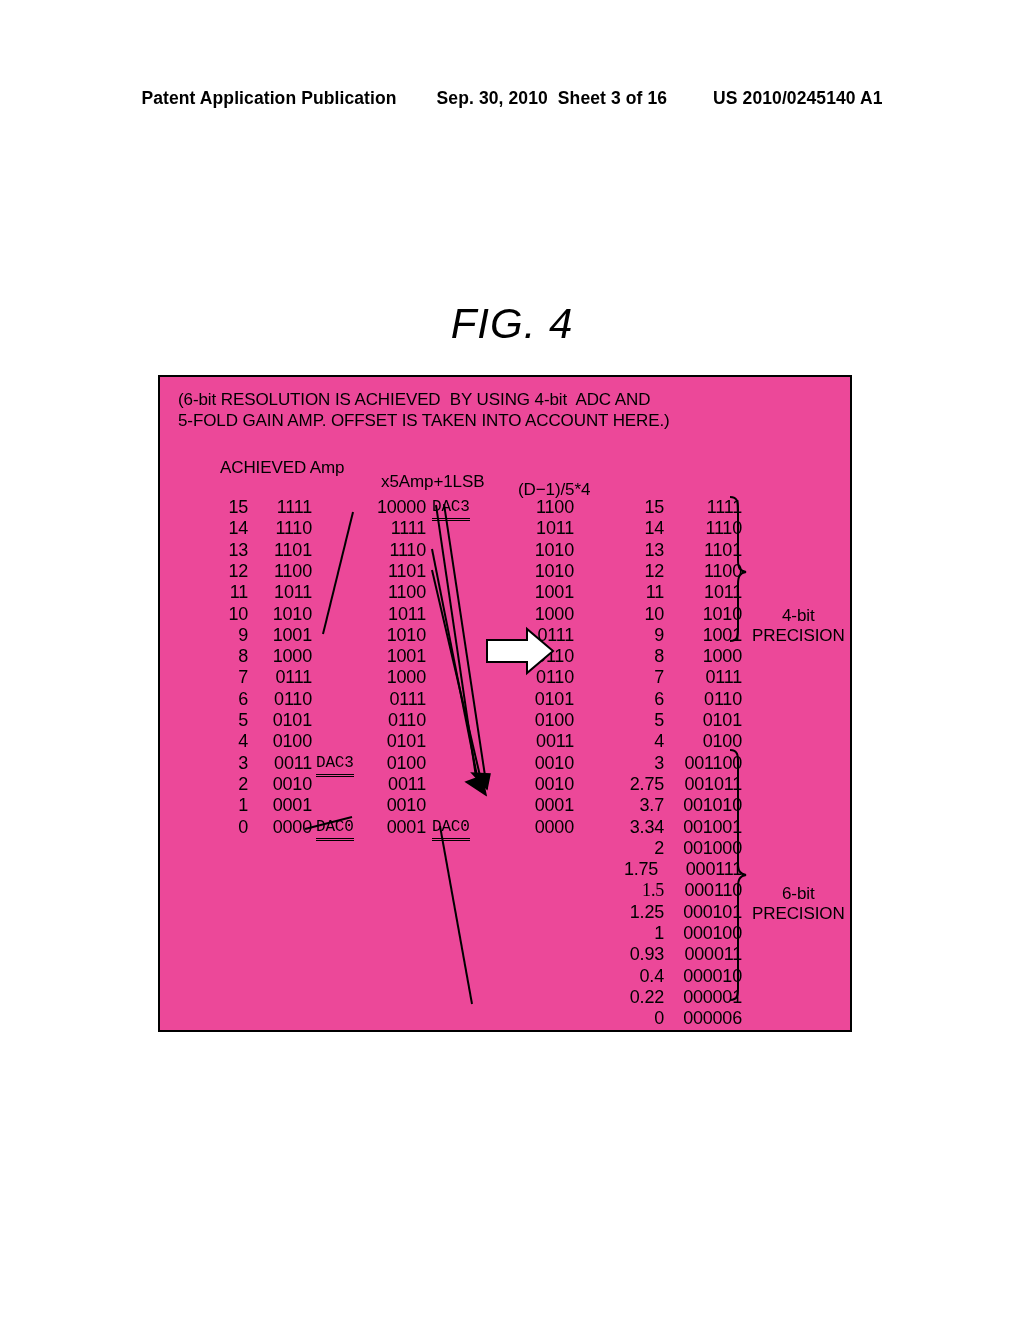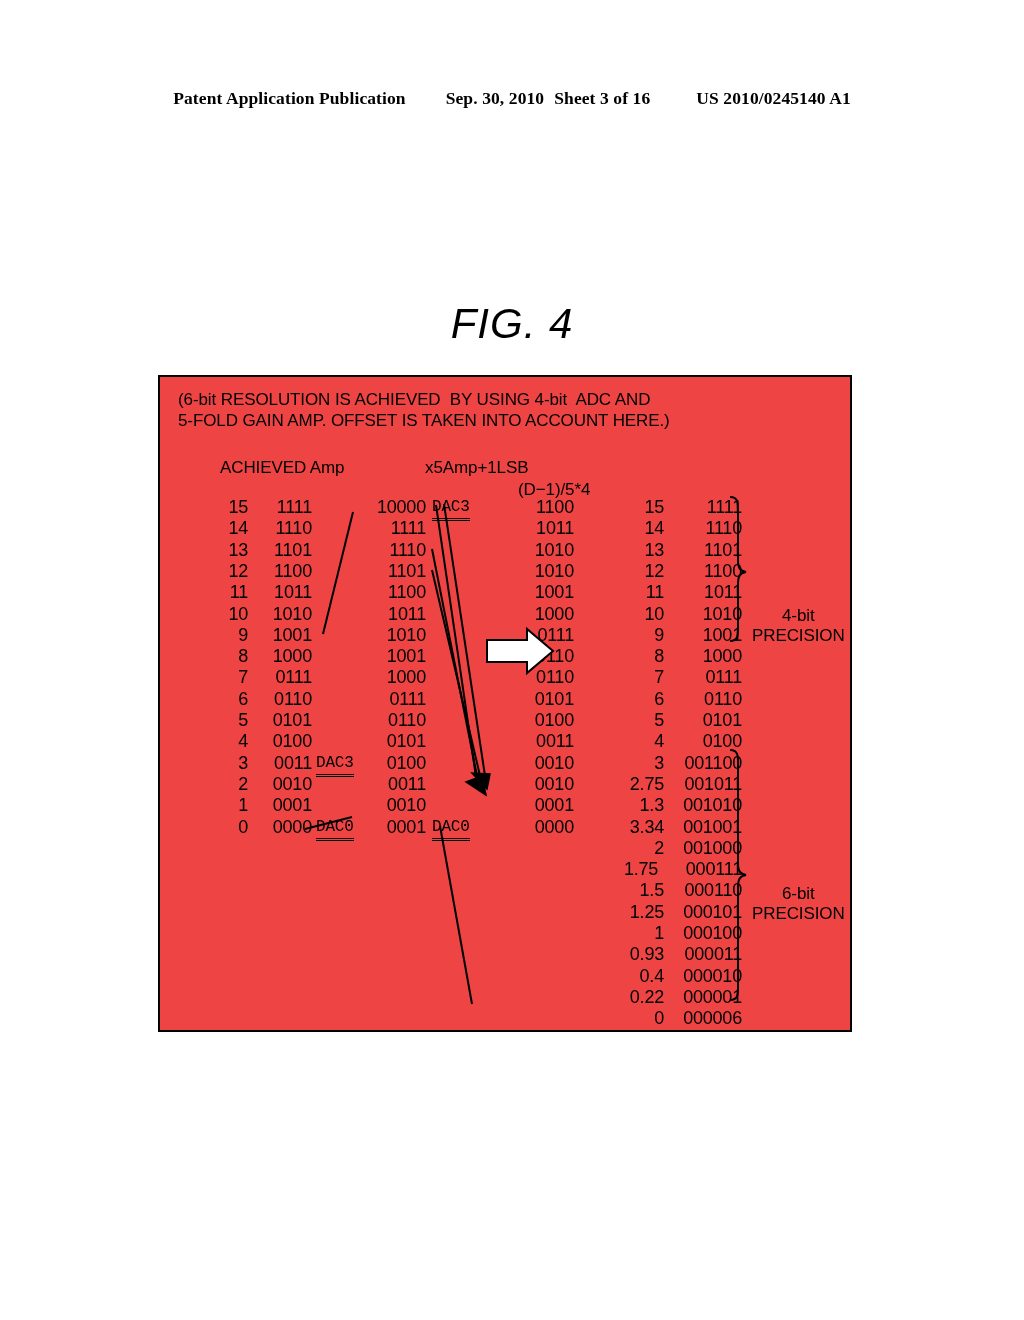--- a/index.html
+++ b/index.html
@@ -16,21 +16,21 @@
     overflow: hidden;
   }
 
   
   .page-header {
     position: absolute;
     top: 88px;
     left: 0;
     width: 1024px;
     text-align: center;
-    font-family: Liberation Serif, serif;
+    font-family: Liberation Sans, sans-serif;
     font-weight: bold;
     font-size: 17.5px;
     letter-spacing: 0.1px;
     white-space: nowrap;
   }
   .page-header .seg { display: inline-block; }
   .page-header .gap1 { display: inline-block; width: 40px; }
   .page-header .gap2 { display: inline-block; width: 10px; }
   .page-header .gap3 { display: inline-block; width: 46px; }
 
@@ -50,42 +50,42 @@
 
   
   .figure-box {
     position: absolute;
     left: 158px;
     top: 375px;
     width: 694px;
     height: 657px;
     border: 2px solid #000;
     box-sizing: border-box;
-    background: #ef4444;
+    background: #ec4899;
   }
 
   .caption {
     position: absolute;
     left: 18px;
     top: 12px;
     font-size: 17px;
     line-height: 21px;
     white-space: pre;
     letter-spacing: -0.1px;
   }
 
   
   .col-head {
     position: absolute;
     font-size: 17px;
     white-space: nowrap;
     letter-spacing: -0.1px;
   }
   .hdr-without { left: 60px;  top: 81px; }
-  .hdr-x5amp   { left: 221px; top: 81px; margin-left: 44px; }
+  .hdr-x5amp   { left: 221px; top: 95px; }
   .hdr-dform   { left: 358px; top: 103px; }
 
   
   .table-layer {
     position: absolute;
     left: 0;
     top: 0;
     width: 100%;
     height: 100%;
   }
@@ -240,29 +240,29 @@
       <div class="cell c5" style="top: 311.7px;">6</div>
       <div class="cell c6" style="top: 311.7px;">0110</div>
       <div class="cell c5" style="top: 333px;">5</div>
       <div class="cell c6" style="top: 333px;">0101</div>
       <div class="cell c5" style="top: 354.3px;">4</div>
       <div class="cell c6" style="top: 354.3px;">0100</div>
       <div class="cell c5" style="top: 375.6px;">3</div>
       <div class="cell c6" style="top: 375.6px;">001100</div>
       <div class="cell c5" style="top: 396.9px;">2.75</div>
       <div class="cell c6" style="top: 396.9px;">001011</div>
-      <div class="cell c5" style="top: 418.2px;">1.3</div>
+      <div class="cell c5" style="top: 418.2px;">3.7</div>
       <div class="cell c6" style="top: 418.2px;">001010</div>
       <div class="cell c5" style="top: 439.5px;">3.34</div>
       <div class="cell c6" style="top: 439.5px;">001001</div>
       <div class="cell c5" style="top: 460.8px;">2</div>
       <div class="cell c6" style="top: 460.8px;">001000</div>
       <div class="cell c5" style="top: 482.1px; text-align: center;">1.75</div>
       <div class="cell c6" style="top: 482.1px;">000111</div>
-      <div class="cell c5" style="top: 503.4px;">1.5</div>
+      <div class="cell c5" style="top: 503.4px; font-family: Liberation Serif, serif;">1.5</div>
       <div class="cell c6" style="top: 503.4px;">000110</div>
       <div class="cell c5" style="top: 524.7px;">1.25</div>
       <div class="cell c6" style="top: 524.7px;">000101</div>
       <div class="cell c5" style="top: 546px;">1</div>
       <div class="cell c6" style="top: 546px;">000100</div>
       <div class="cell c5" style="top: 567.3px;">0.93</div>
       <div class="cell c6" style="top: 567.3px;">000011</div>
       <div class="cell c5" style="top: 588.6px;">0.4</div>
       <div class="cell c6" style="top: 588.6px;">000010</div>
       <div class="cell c5" style="top: 609.9px;">0.22</div>

